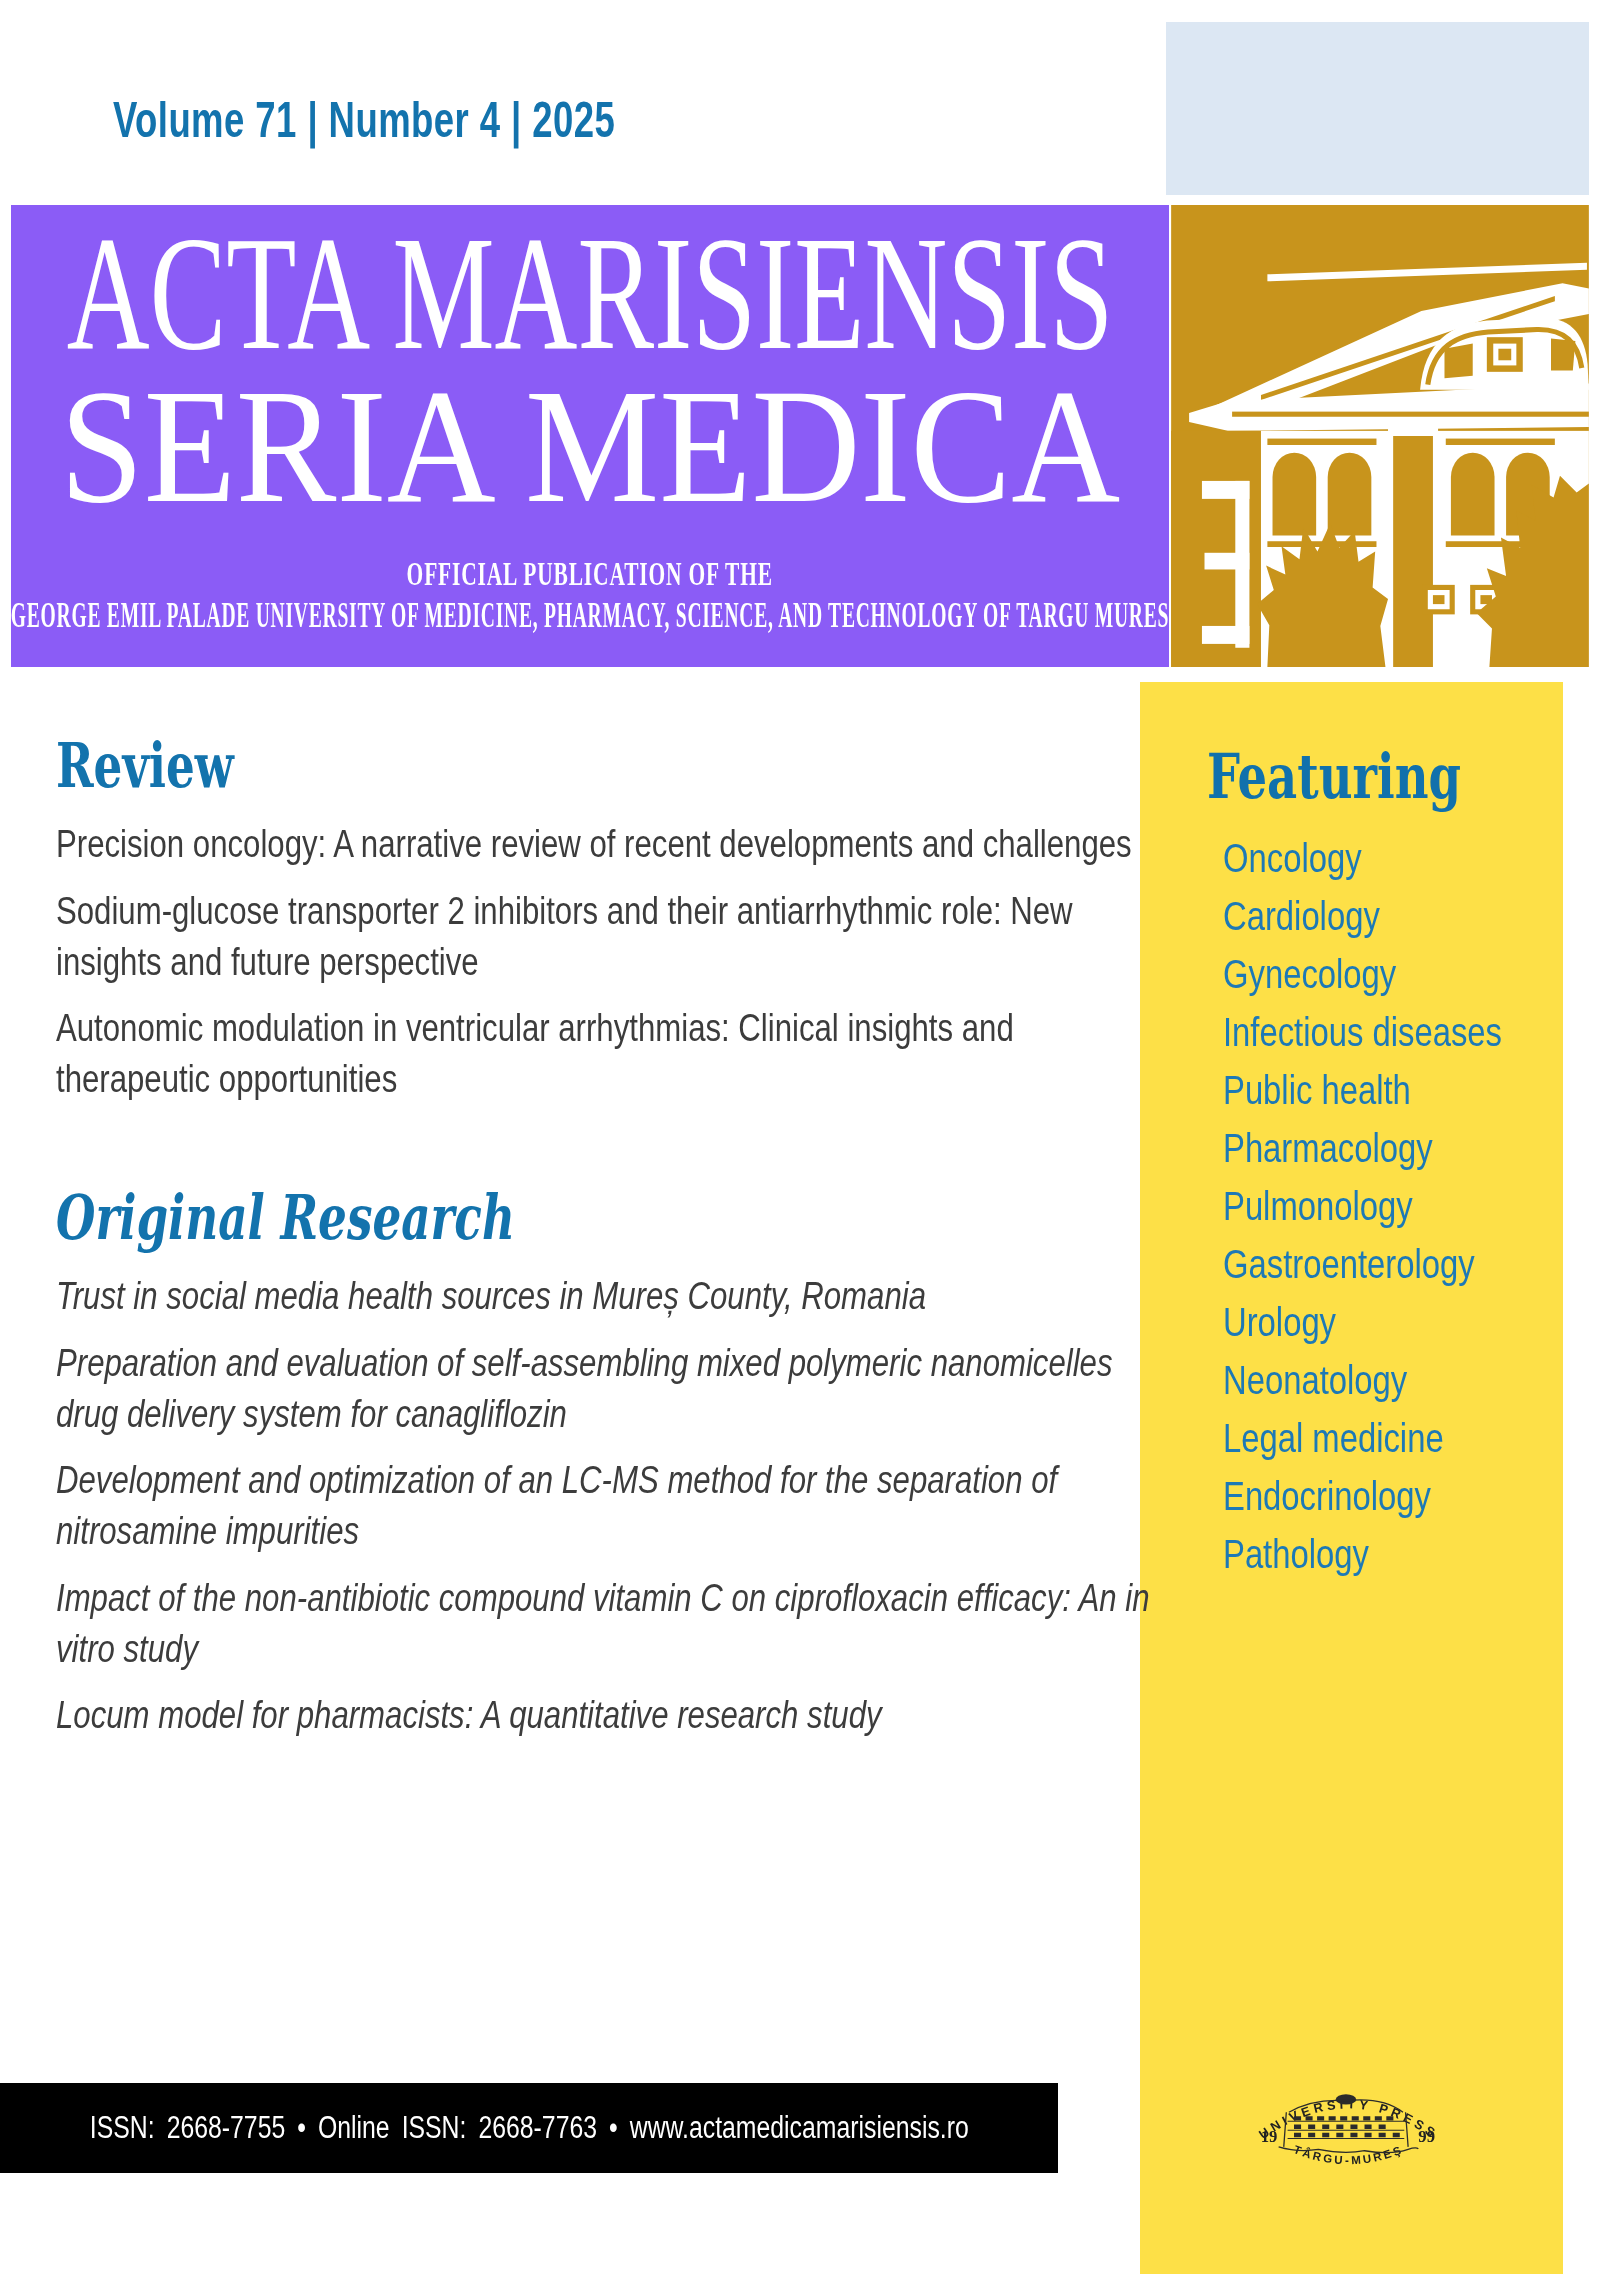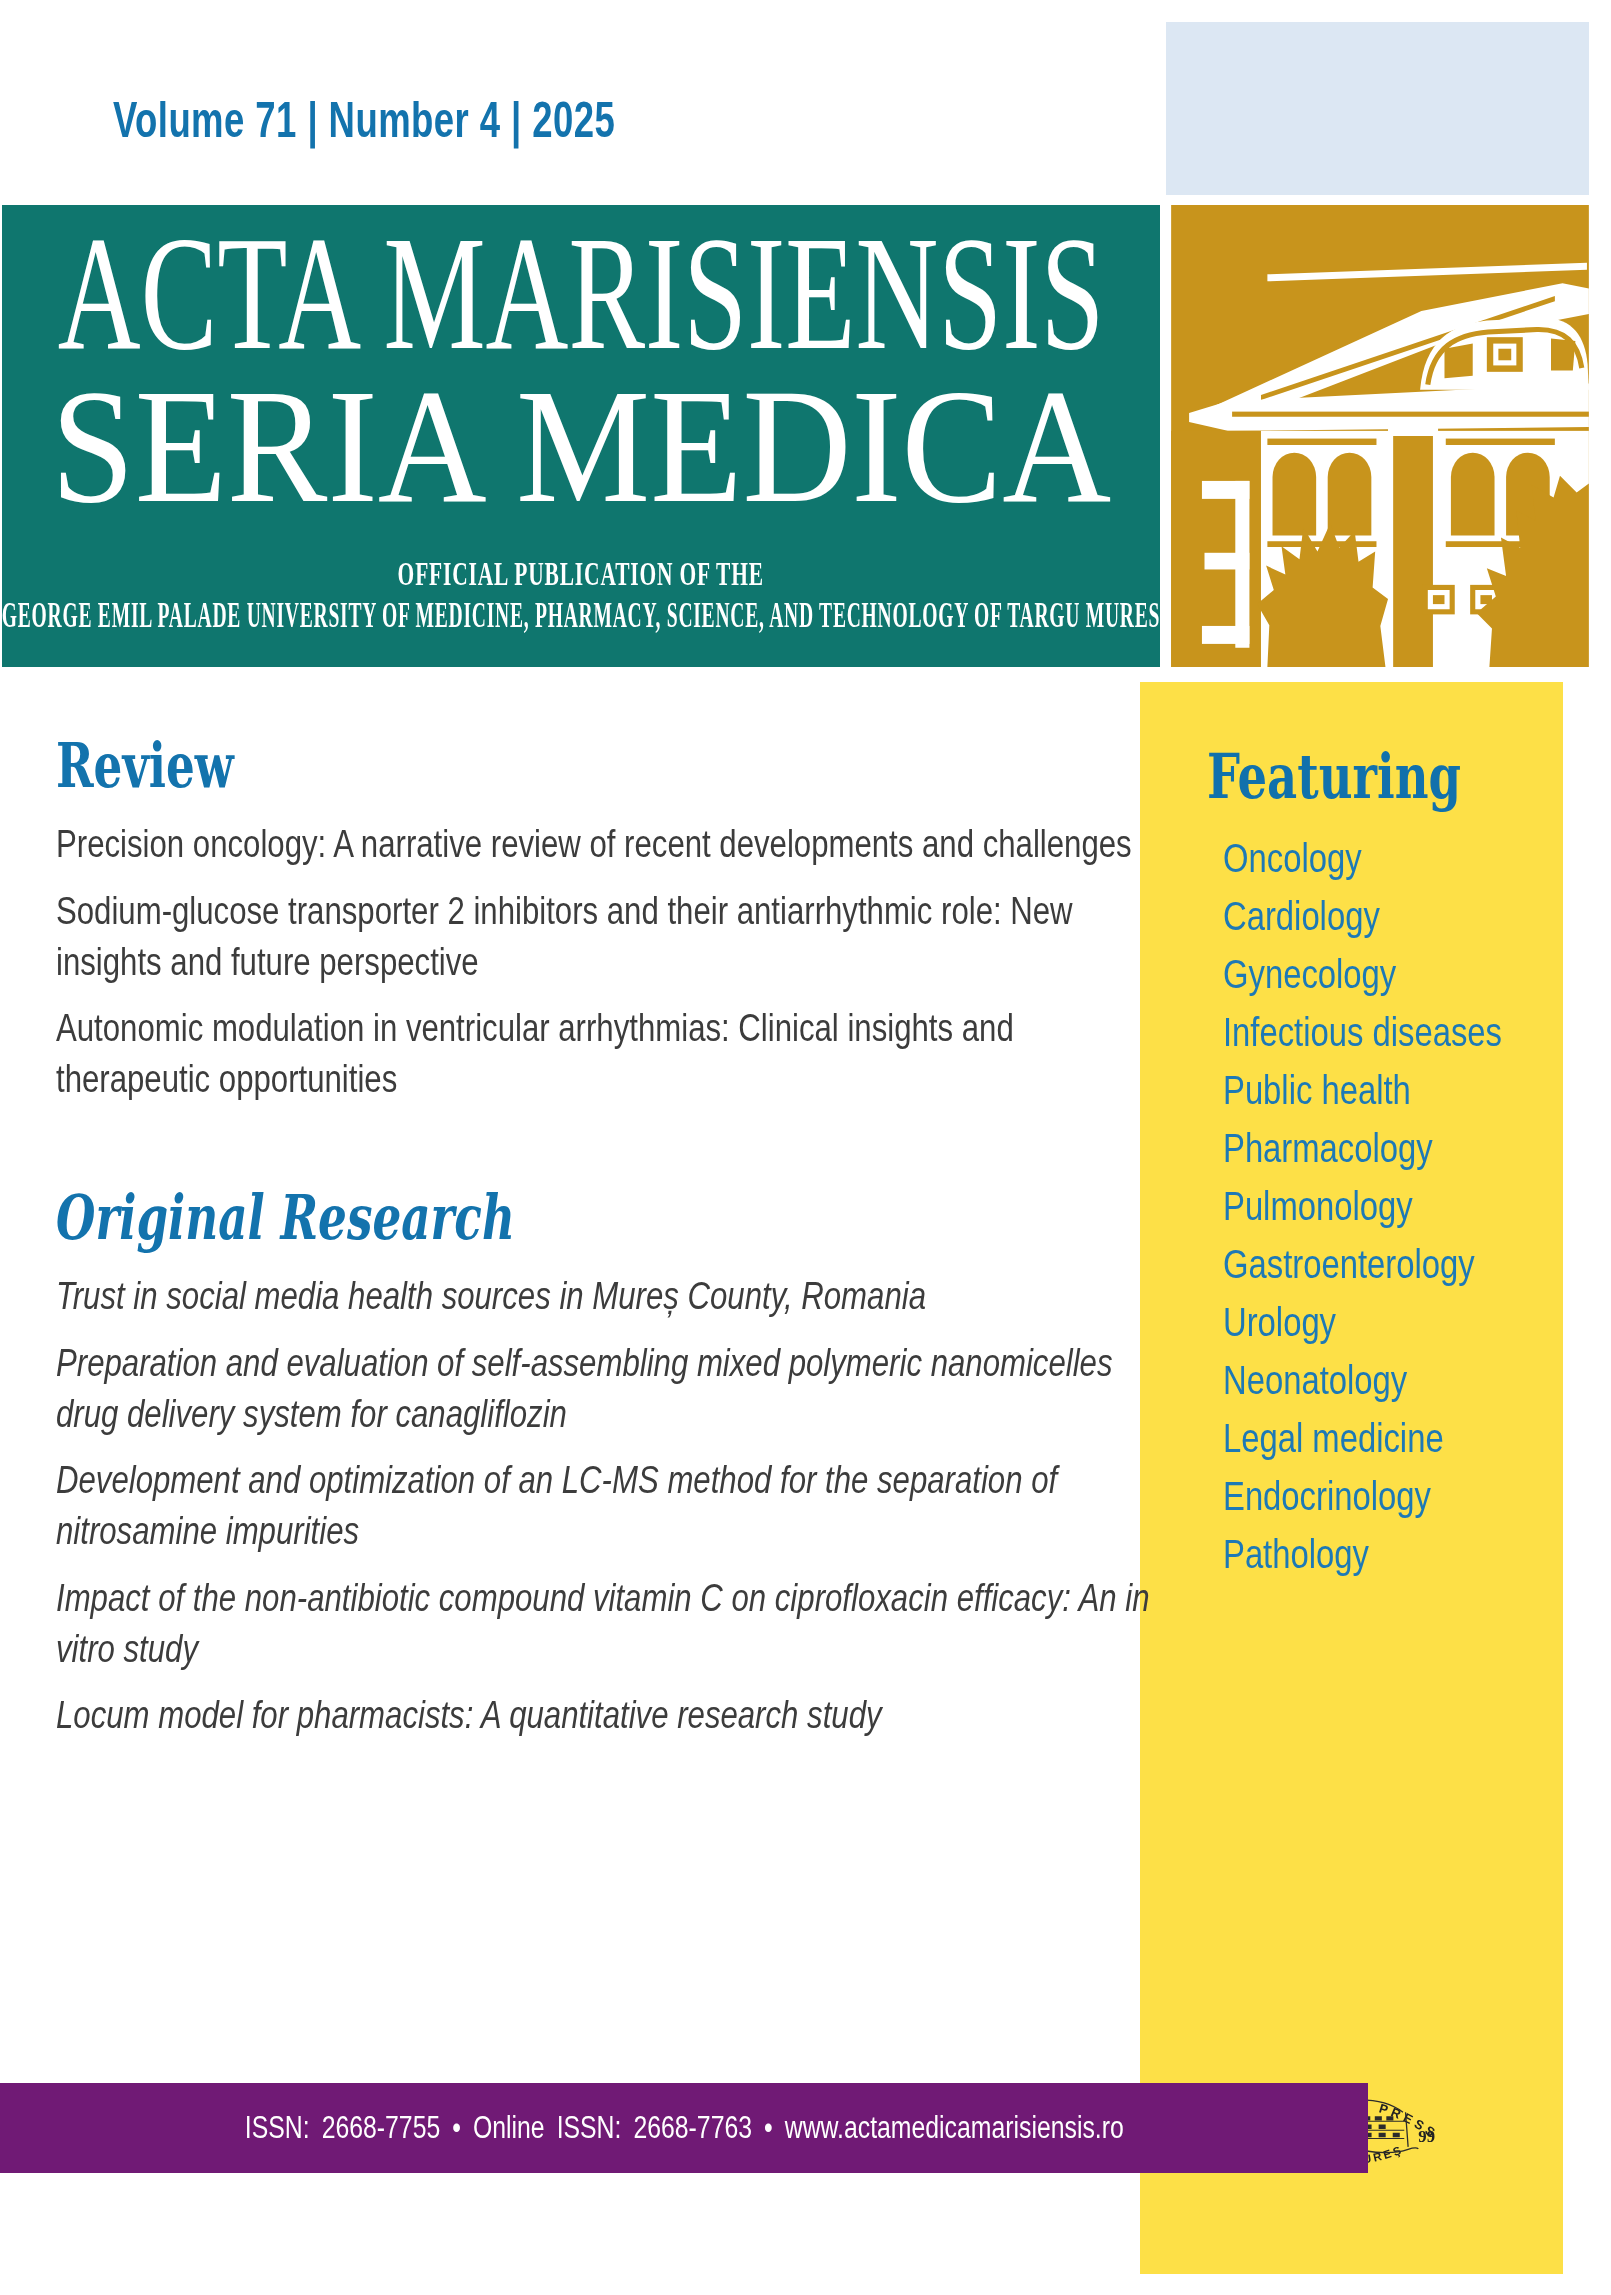--- a/index.html
+++ b/index.html
@@ -11,22 +11,22 @@
   
   .issue-line {
     position:absolute; left:113px; top:91px;
     font-size:50px; font-weight:bold; color:#1373ad;
     letter-spacing:0.6px; white-space:nowrap;
     transform:scaleX(.73); transform-origin:0 50%;
   }
 
   
   .band {
-    position:absolute; left:2px; top:205px; width:1158px; height:462px;
-    background:#0f766e; color:#ffffff;
+    position:absolute; left:11px; top:205px; width:1158px; height:462px;
+    background:#8b5cf6; color:#ffffff;
   }
   .band-title1, .band-title2 {
     position:absolute; left:50%; white-space:nowrap; line-height:1;
     font-family:"Liberation Serif", serif; font-weight:normal; color:#ffffff;
   }
   .band-title1 { top:6.4px;  font-size:164px; transform:translateX(-50%) scaleX(.70); transform-origin:center top; }
   .band-title2 { top:159px; font-size:164px; transform:translateX(-50%) scaleX(.92); transform-origin:center top; }
   .tagline-row {
     position:absolute; left:58px; right:58px; top:351px; height:28px;
     display:flex; align-items:center;flex-direction:column;
@@ -73,22 +73,22 @@
     transform:scaleX(.73); transform-origin:0 0;
   }
   .article {
     width:1337px; margin:0 0 15.4px 0;
     font-size:38px; line-height:51px; color:#3c3c3c;
     transform:scaleX(.82); transform-origin:0 0;
   }
 
   
   .footer-bar {
-    position:absolute; left:0; top:2083px; width:1368px; height:90px;
-    background:#701a75; display:flex; align-items:center; justify-content:center;text-align:center;
+    position:absolute; left:0; top:2083px; width:1058px; height:90px;
+    background:#000000; display:flex; align-items:center; justify-content:center;text-align:center;
   }
   .footer-text {
     font-size:31px; color:#ffffff; white-space:nowrap; word-spacing:6.4px;
     transform:scaleX(.80); transform-origin:center center;
   }
 
   
   .seal { position:absolute; left:109px; top:1379px; }
 </style>
 </head>

